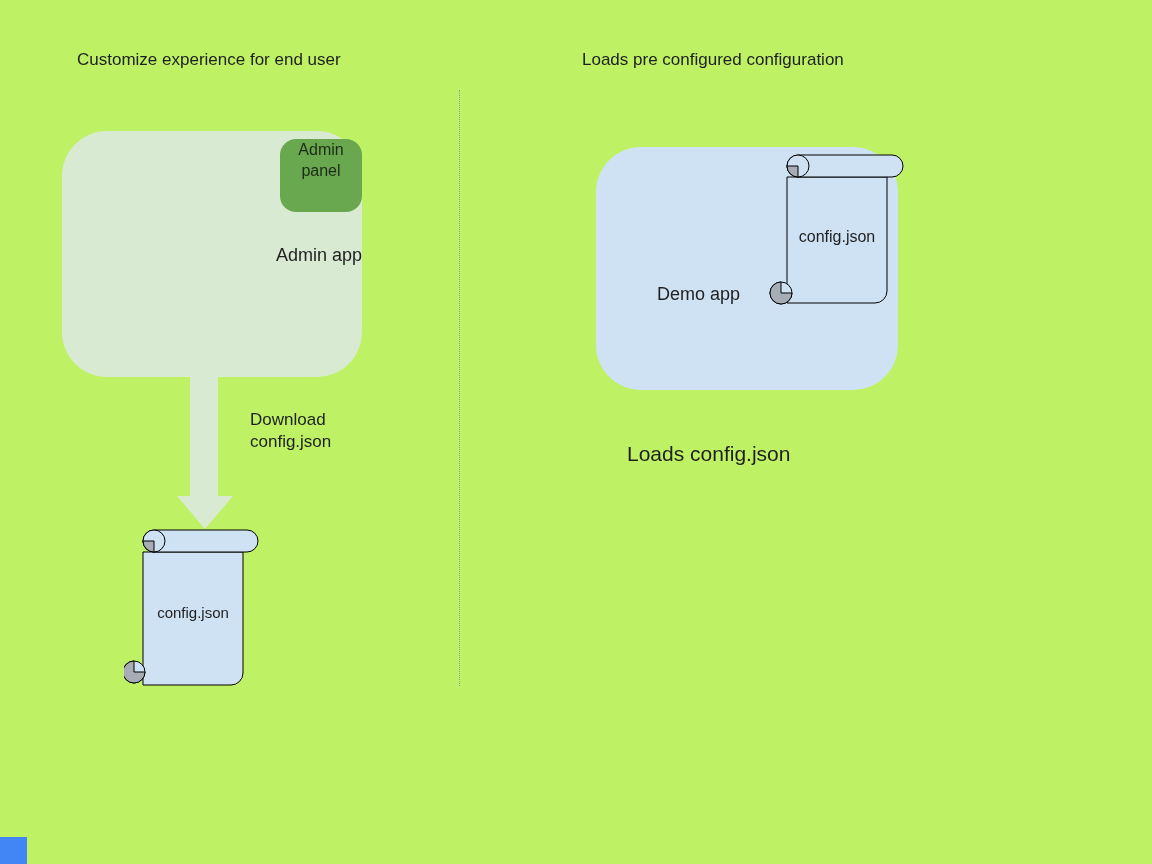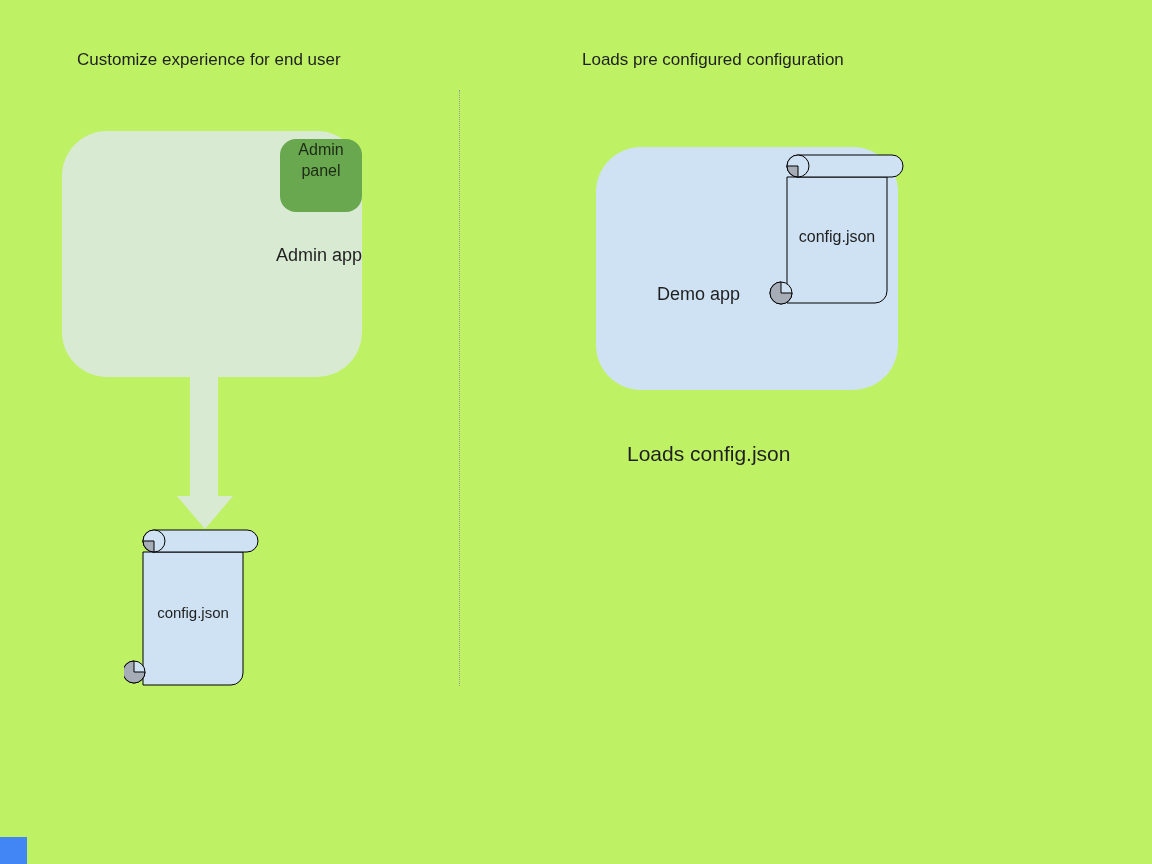--- a/index.html
+++ b/index.html
@@ -73,20 +73,21 @@
   <div class="abs admin-panel-box">
     <span>Admin panel</span>
   </div>
 
   <div class="abs admin-app-label">Admin app</div>
 
   <svg class="abs download-arrow" width="70" height="154" viewBox="0 0 70 154">
     <path class="arrow-shape" d="M20 0 V119 H7 L35 152 L63 119 H48 V0 Z"></path>
   </svg>
 
+  <div class="abs arrow-label">Download config.json</div>
 
   <svg class="abs scroll-svg" style="left:124px;top:526px;" width="140" height="164" viewBox="0 0 140 164">
     <path class="f-blue" d="M19 26 H119 V147 A12 12 0 0 1 107 159 H19 Z"></path>
     <circle class="f-blue" cx="10" cy="146" r="11"></circle>
     <path class="f-gray" d="M10 135 A11 11 0 1 0 21 146 L10 146 Z"></path>
     <rect class="f-blue" x="19" y="4" width="115" height="22" rx="11"></rect>
     <circle class="f-blue" cx="30" cy="15" r="11"></circle>
     <path class="f-gray" d="M19 15 A11 11 0 0 0 30 26 L30 15 Z"></path>
     <text class="scroll-text" x="69" y="92" text-anchor="middle" font-size="15">config.json</text>
   </svg>

